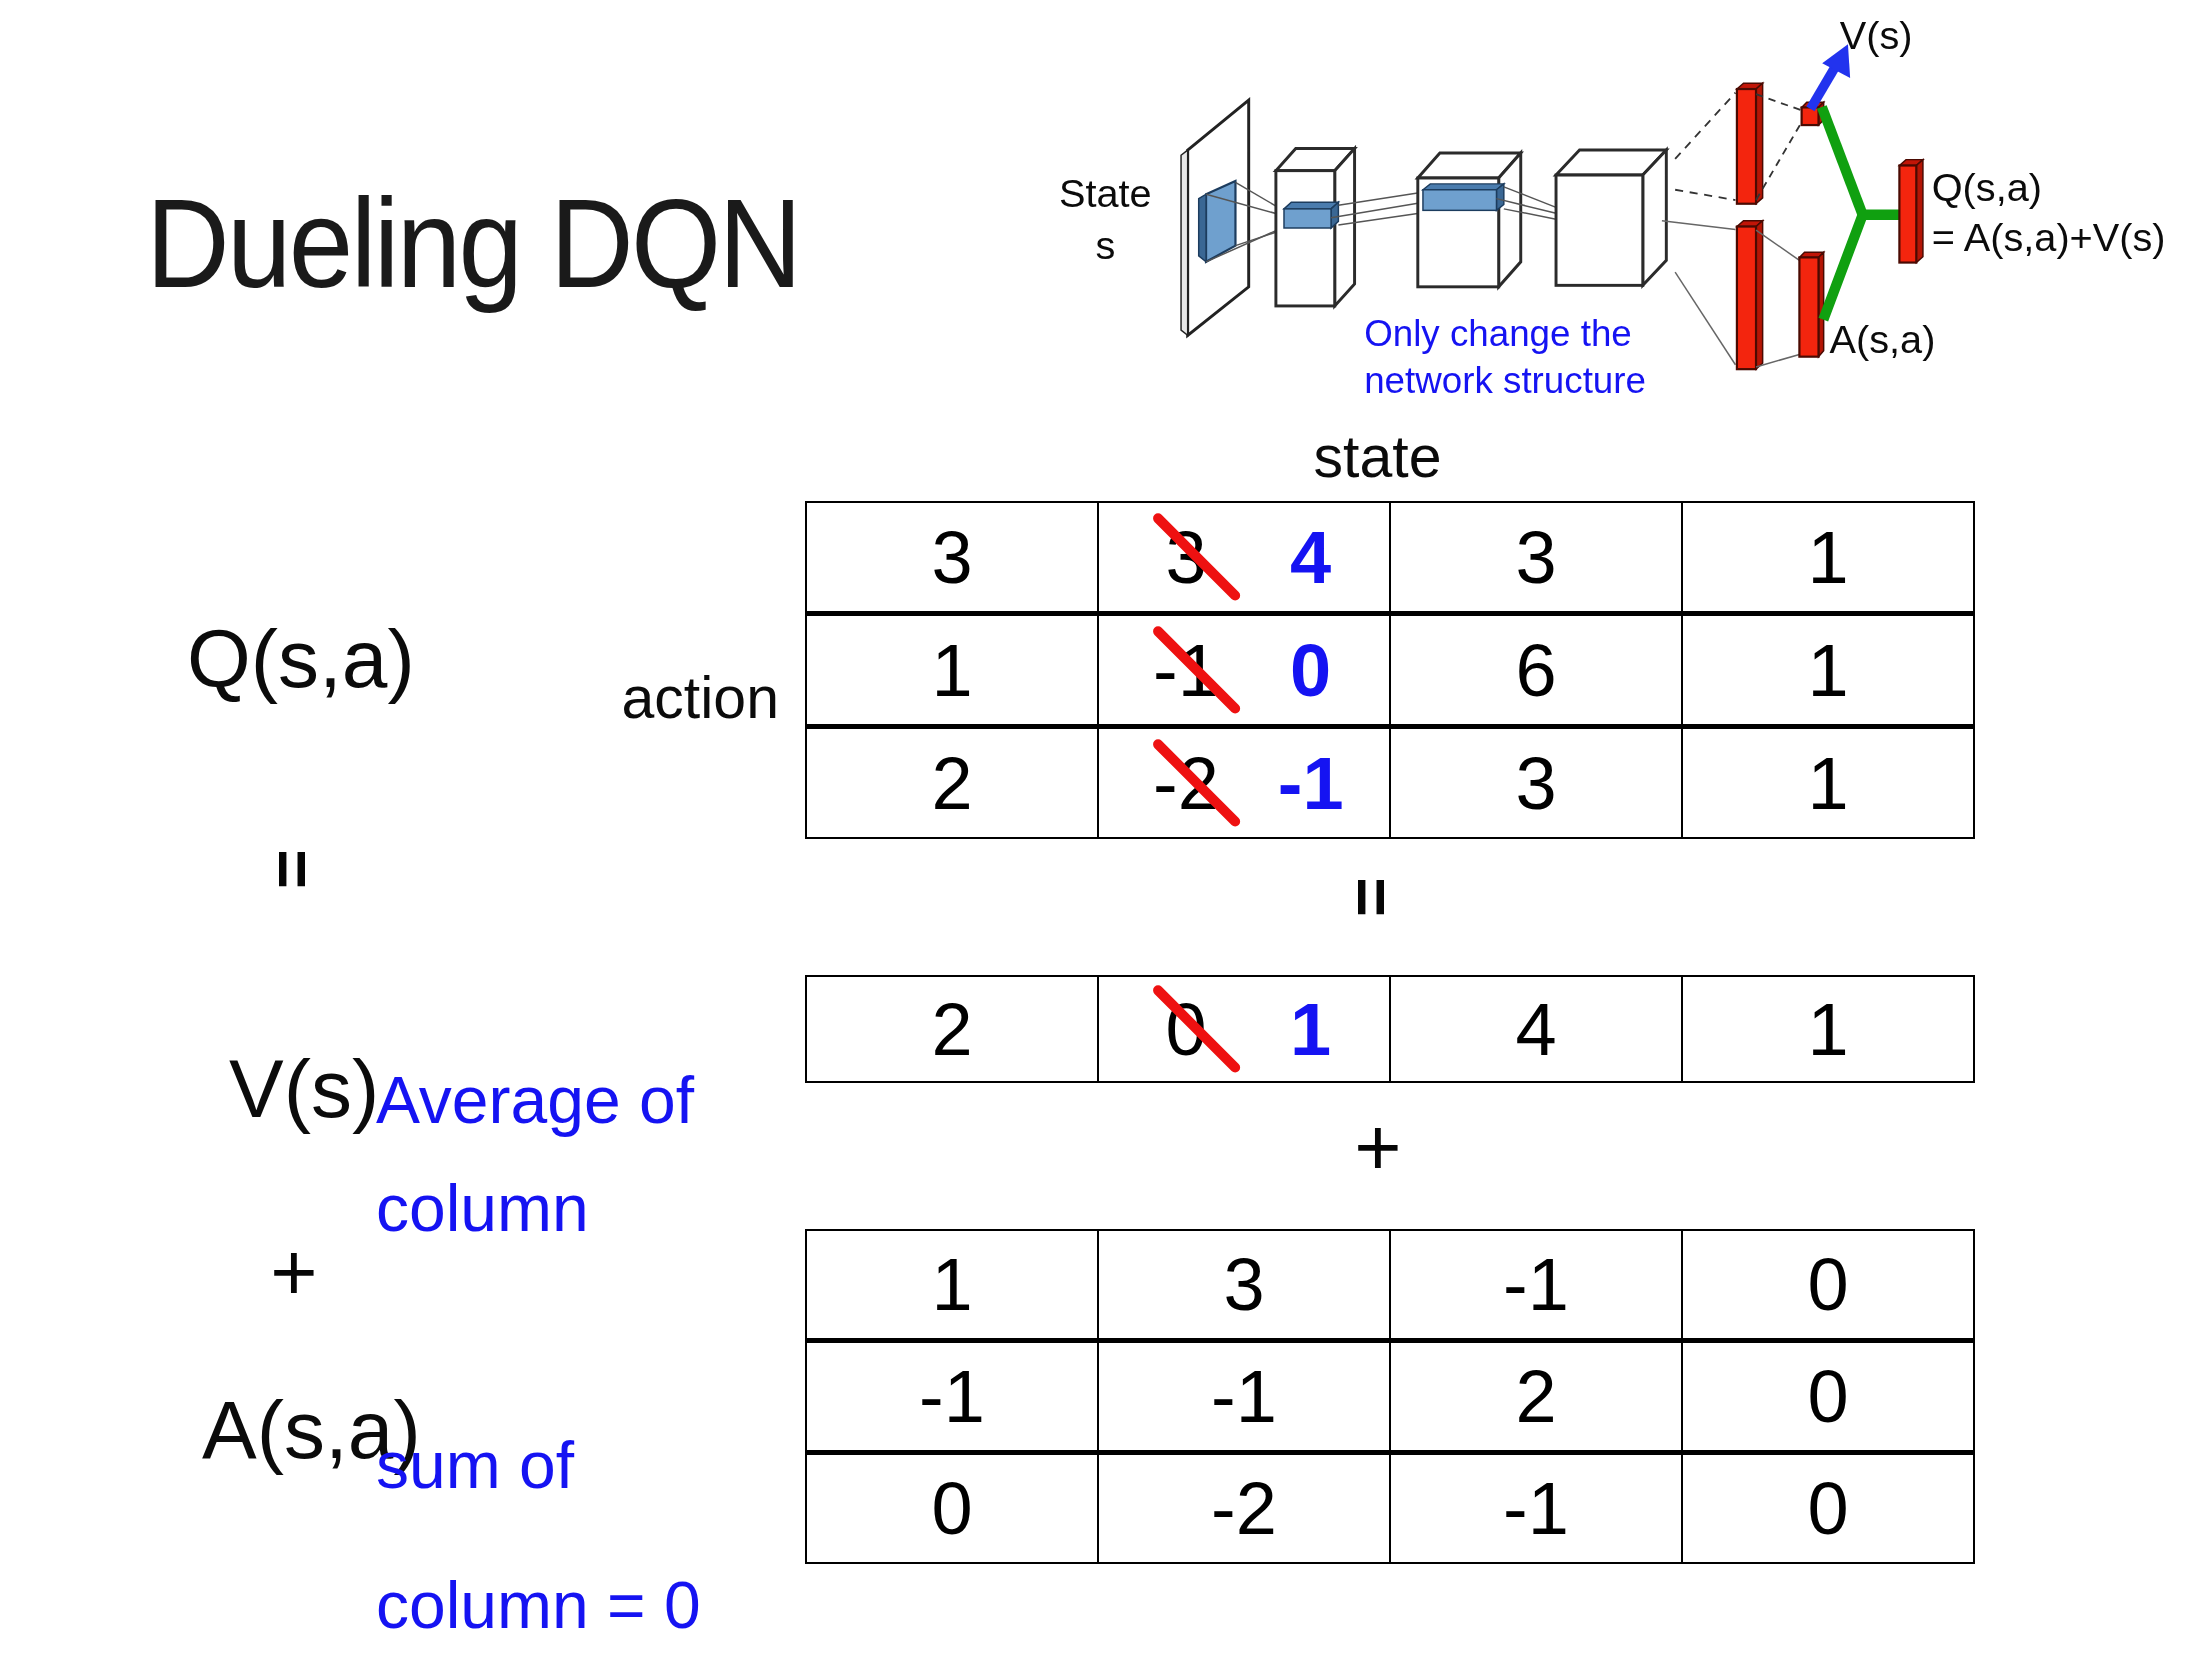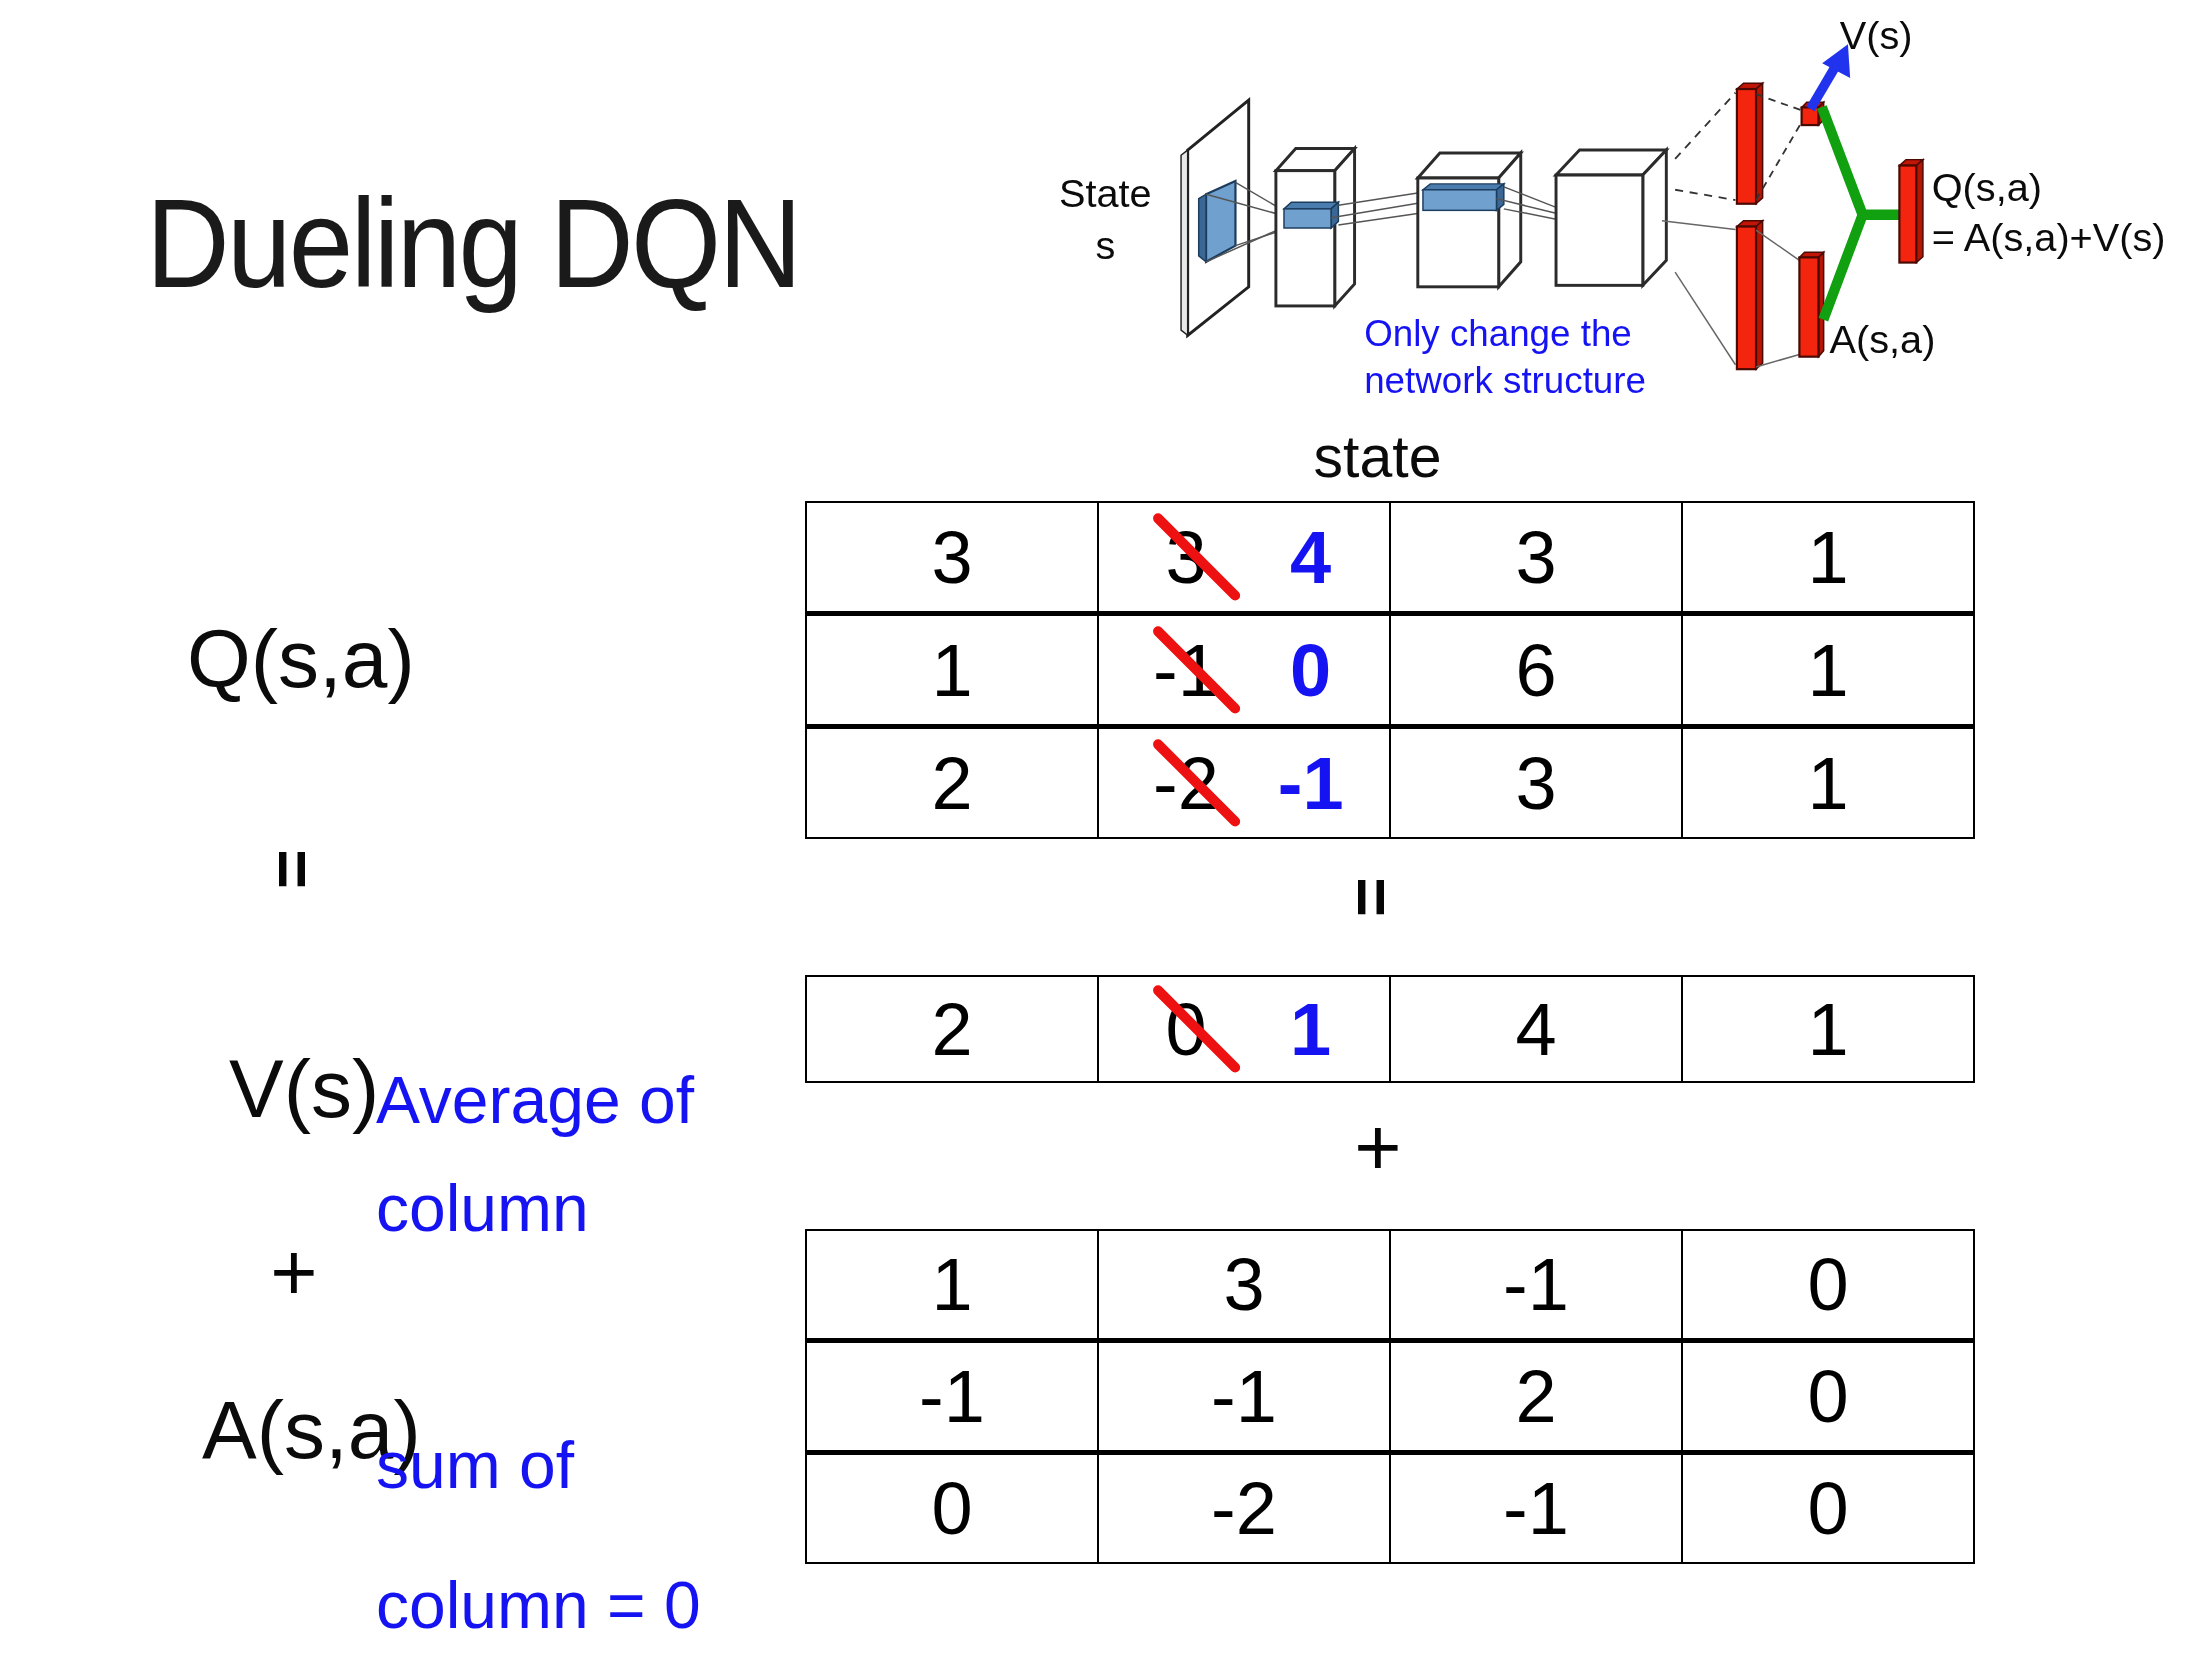--- a/index.html
+++ b/index.html
@@ -182,20 +182,21 @@
 
     <text x="1062" y="66" font-size="54" fill="#0b0b0b">V(s)</text>
     <text x="1187" y="273" font-size="54" fill="#0b0b0b">Q(s,a)</text>
     <text x="1187" y="341" font-size="54" fill="#0b0b0b">= A(s,a)+V(s)</text>
     <text x="1048" y="480" font-size="54" fill="#0b0b0b">A(s,a)</text>
     <text x="415" y="470" font-size="50" fill="#1513f2">Only change the</text>
     <text x="415" y="534" font-size="50" fill="#1513f2">network structure</text>
   </svg>
 
   <div class="abs axis state-lbl">state</div>
+  <div class="abs axis action-lbl">action</div>
 
   <div class="abs lbl q-lbl">Q(s,a)</div>
   <div class="abs equals eq-left">=</div>
   <div class="abs lbl v-lbl">V(s)</div>
   <div class="abs plus plus-left">+</div>
   <div class="abs lbl a-lbl">A(s,a)</div>
 
   <div class="abs note avg-1">Average of</div>
   <div class="abs note avg-2">column</div>
   <div class="abs note sum-1">sum of</div>

